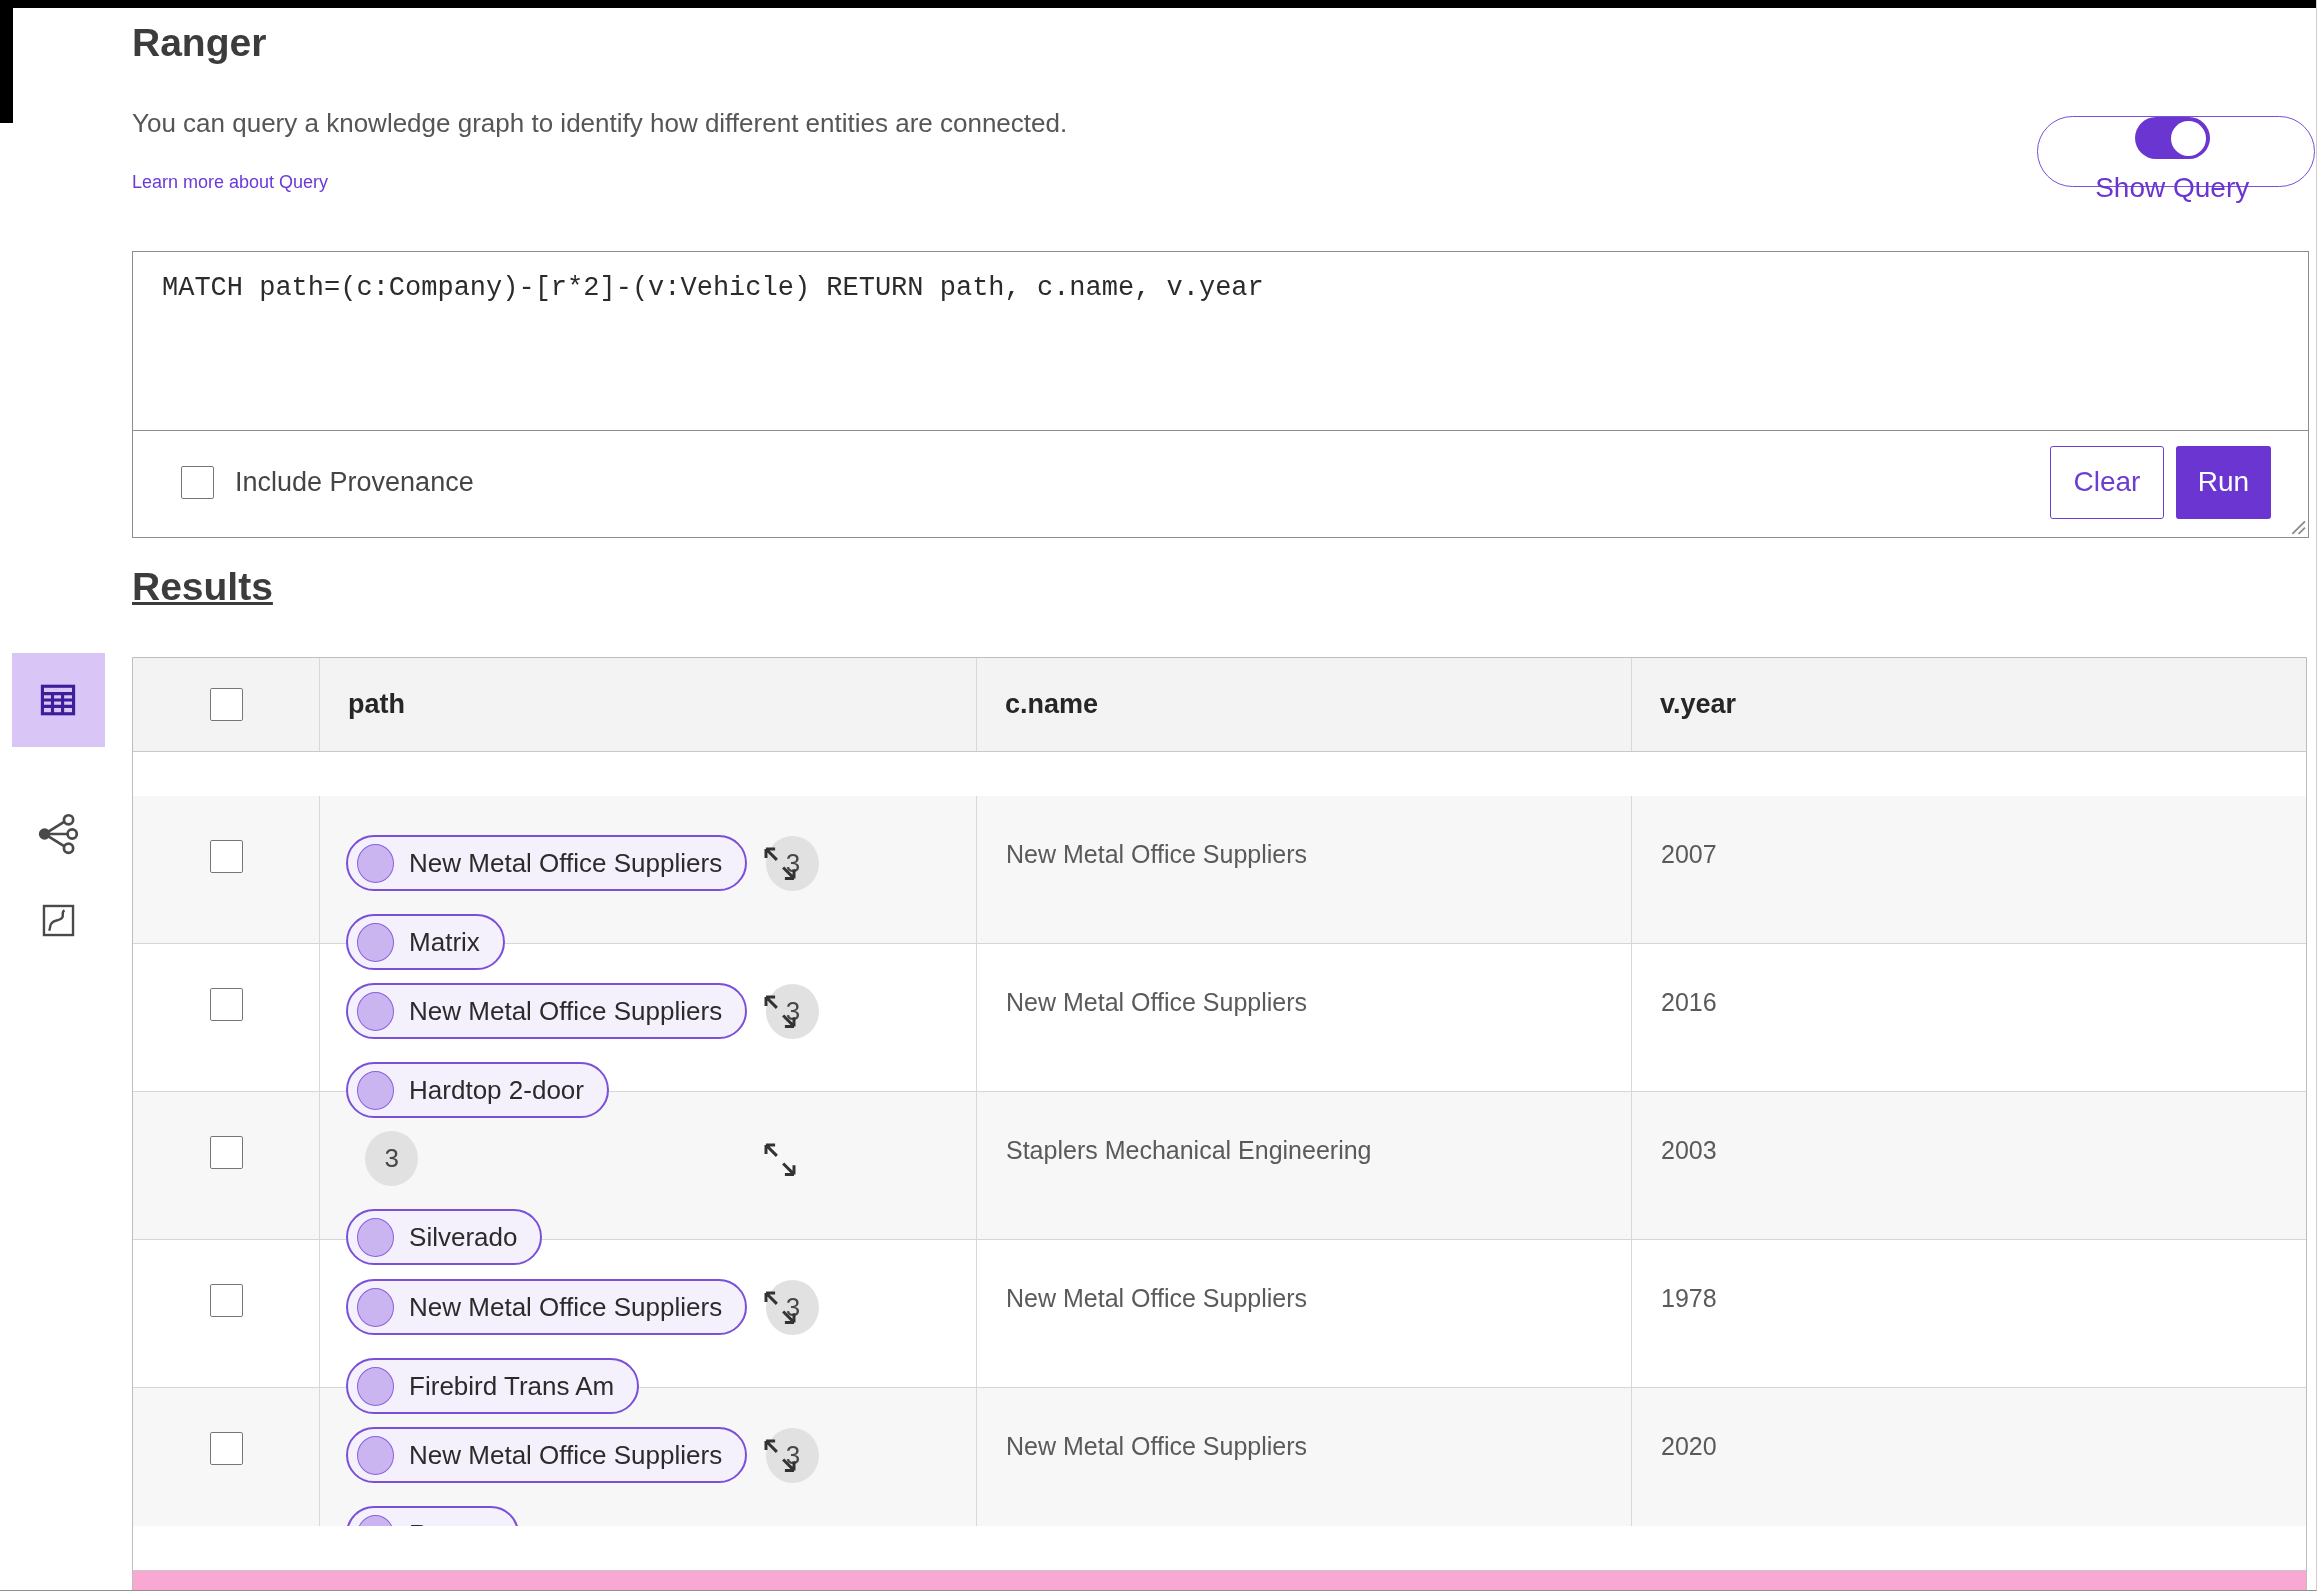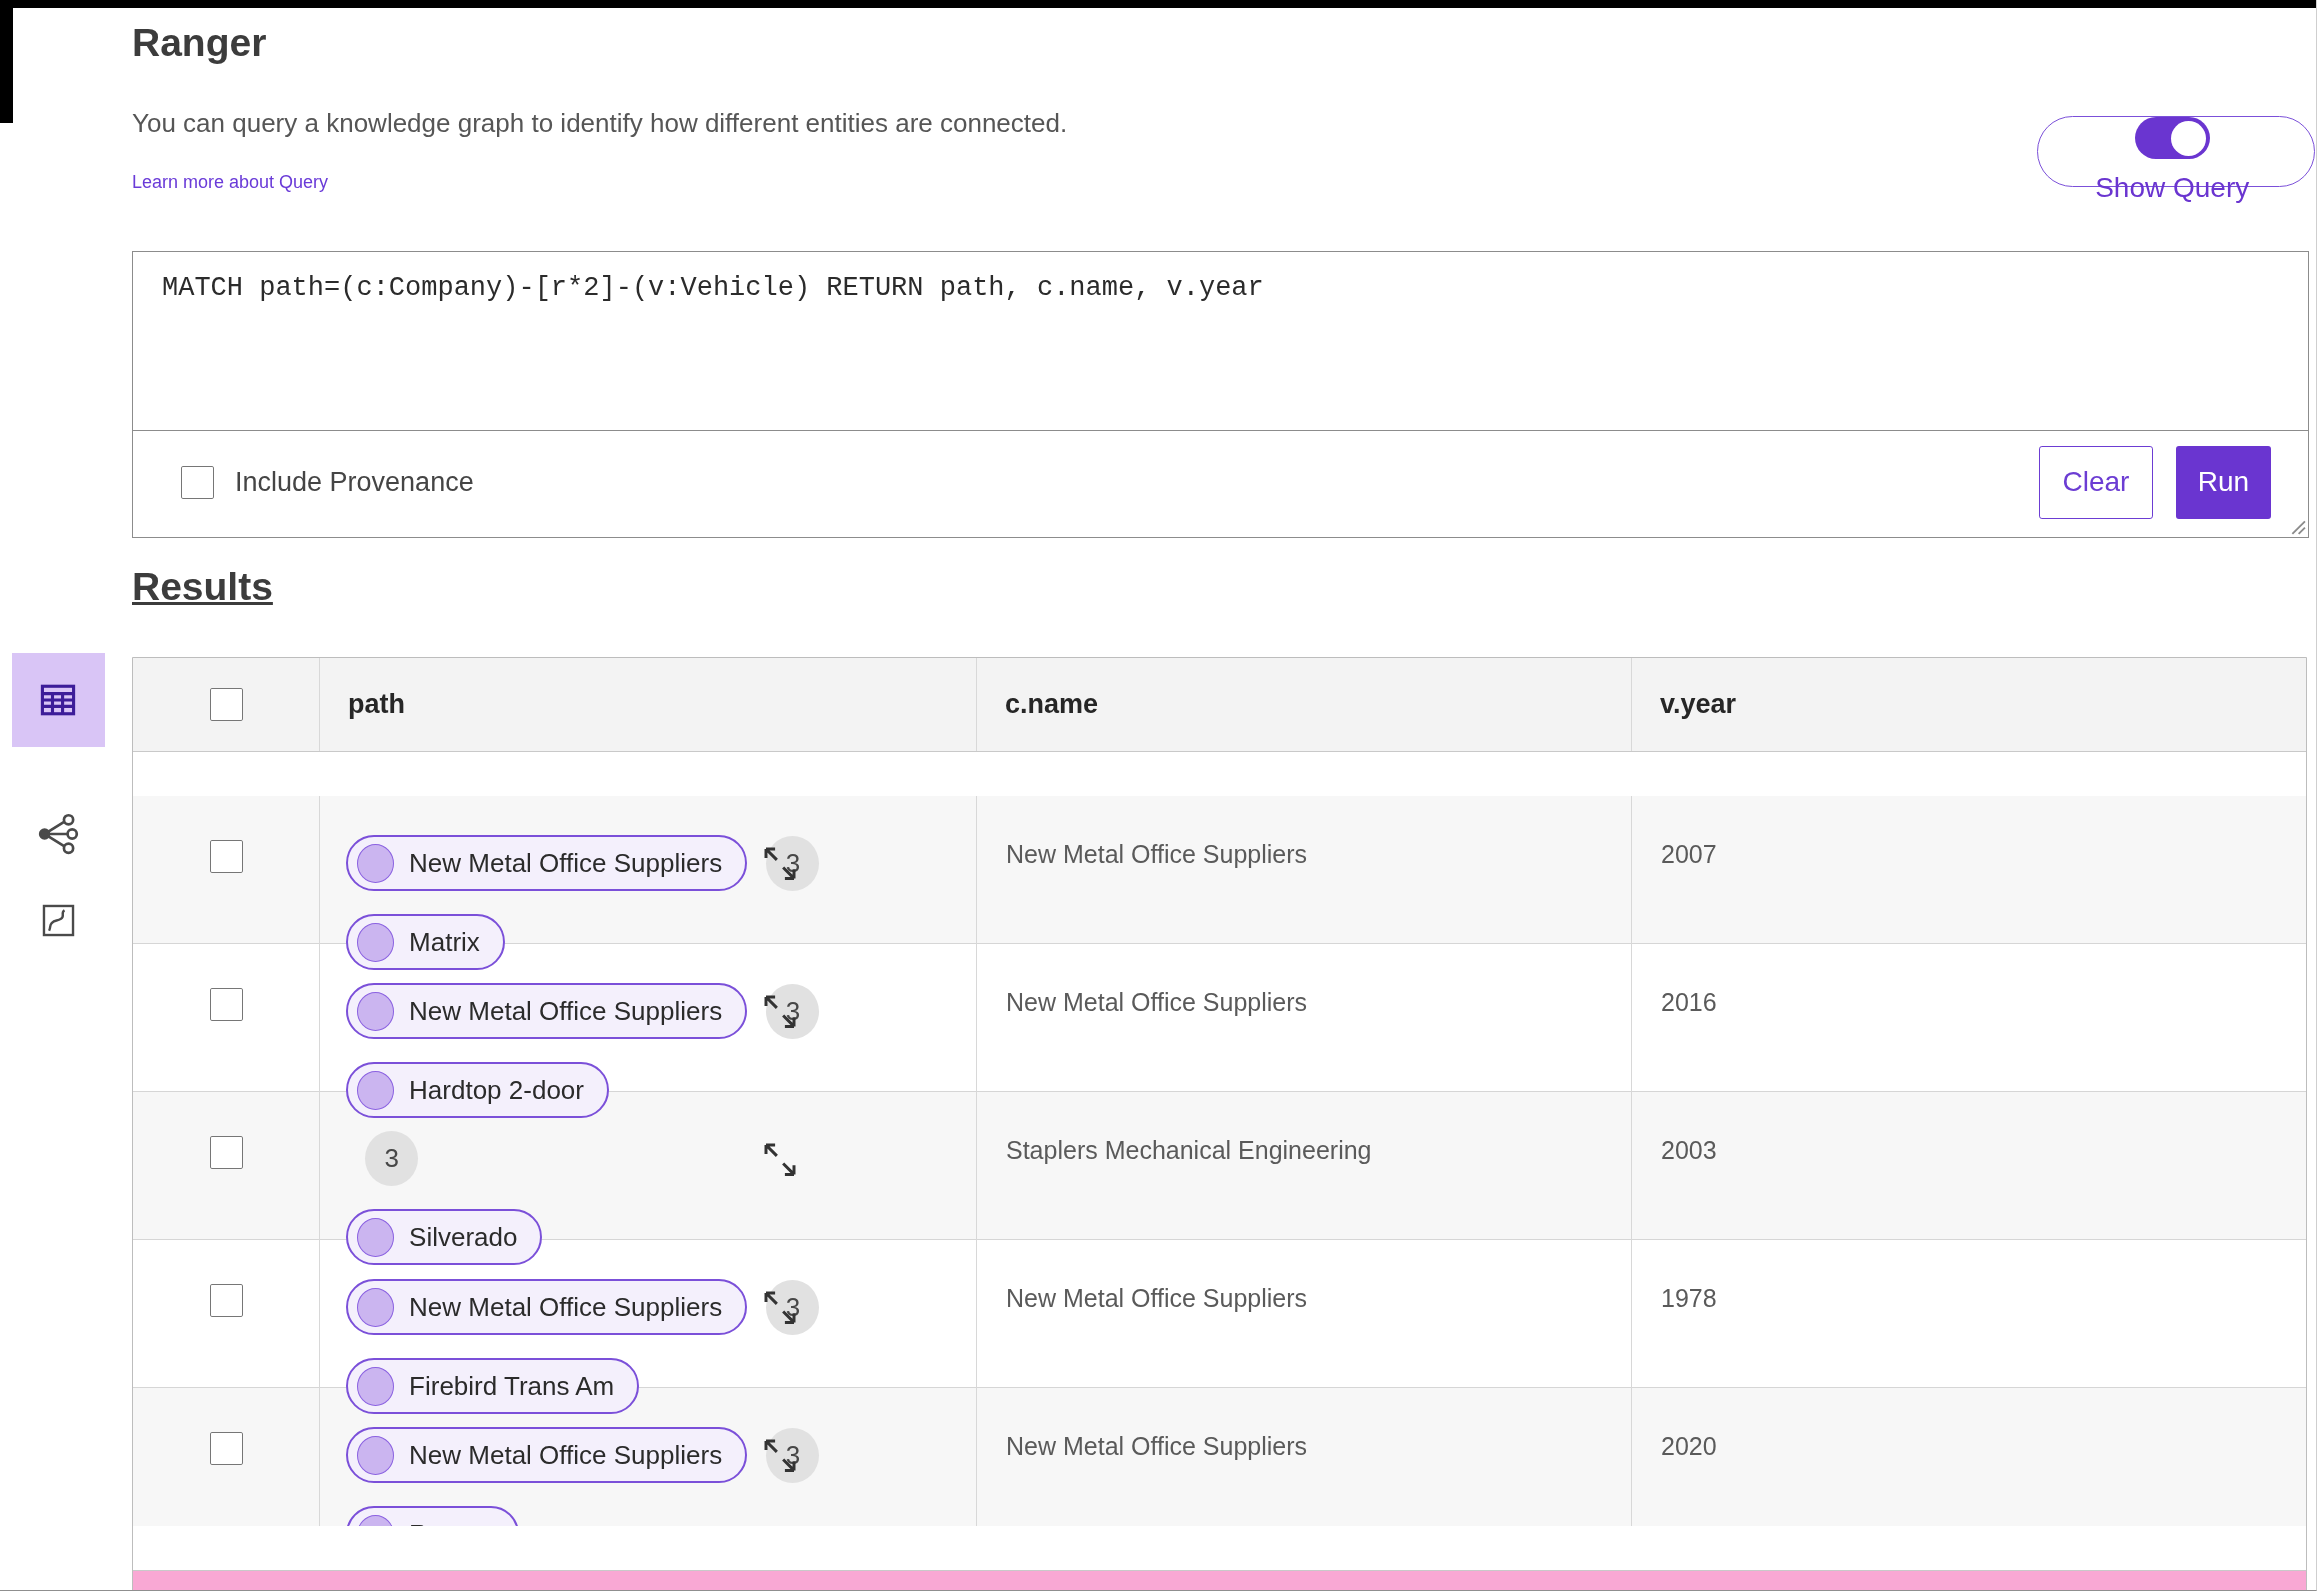--- a/index.html
+++ b/index.html
@@ -22,21 +22,21 @@
   
   .querybox  { position:absolute; left:132px; top:251px; width:2177px; height:287px; border:1.9px solid #8c8c8c; background:#fff; }
   .query-text{ position:relative; height:179px; border-bottom:1.9px solid #8c8c8c; padding:21px 29px;
                font-family:"Liberation Mono", monospace; font-size:27px; color:#2b2b2b; cursor:text; }
   .resize-grip{ position:absolute; right:1.9px; bottom:1.9px; width:21px; height:21px; }
   .query-actions { height:102px; display:flex; align-items:center; padding:0 37px 0 48px; }
   .checkbox  { display:inline-block; width:33px; height:33px; border:1.9px solid #767676; background:#fff; border-radius:1.9px; cursor:pointer; }
   .cb-label  { font-size:27px; color:#454545; margin-left:21px; }
   .spacer    { flex:1; }
   .btn       { height:73px; display:flex; align-items:center; justify-content:center; font-size:28px; border-radius:2.9px; cursor:pointer; }
-  .btn-clear { width:114px; border:1.9px solid #6c3dd3; color:#6c3dd3; background:#fff; margin-right:23px; }
+  .btn-clear { width:114px; border:1.9px solid #6c3dd3; color:#6c3dd3; background:#fff; margin-right:12px; }
   .btn-run   { width:95px; background:#6a35d0; color:#fff; border:none; }
 
   
   .results-title { position:absolute; left:132px; top:565px; font-size:39px; font-weight:bold; color:#3c3c3c;text-decoration:underline; }
 
   .view-switcher { position:absolute; left:11.6px; top:653px; width:93px; }
   .view-tile { width:93px; height:94px; display:flex; align-items:center; justify-content:center; cursor:pointer; }
   .view-tile.active { background:#d9c5f6; }
   .view-tile.plain  { height:87px; }
 

